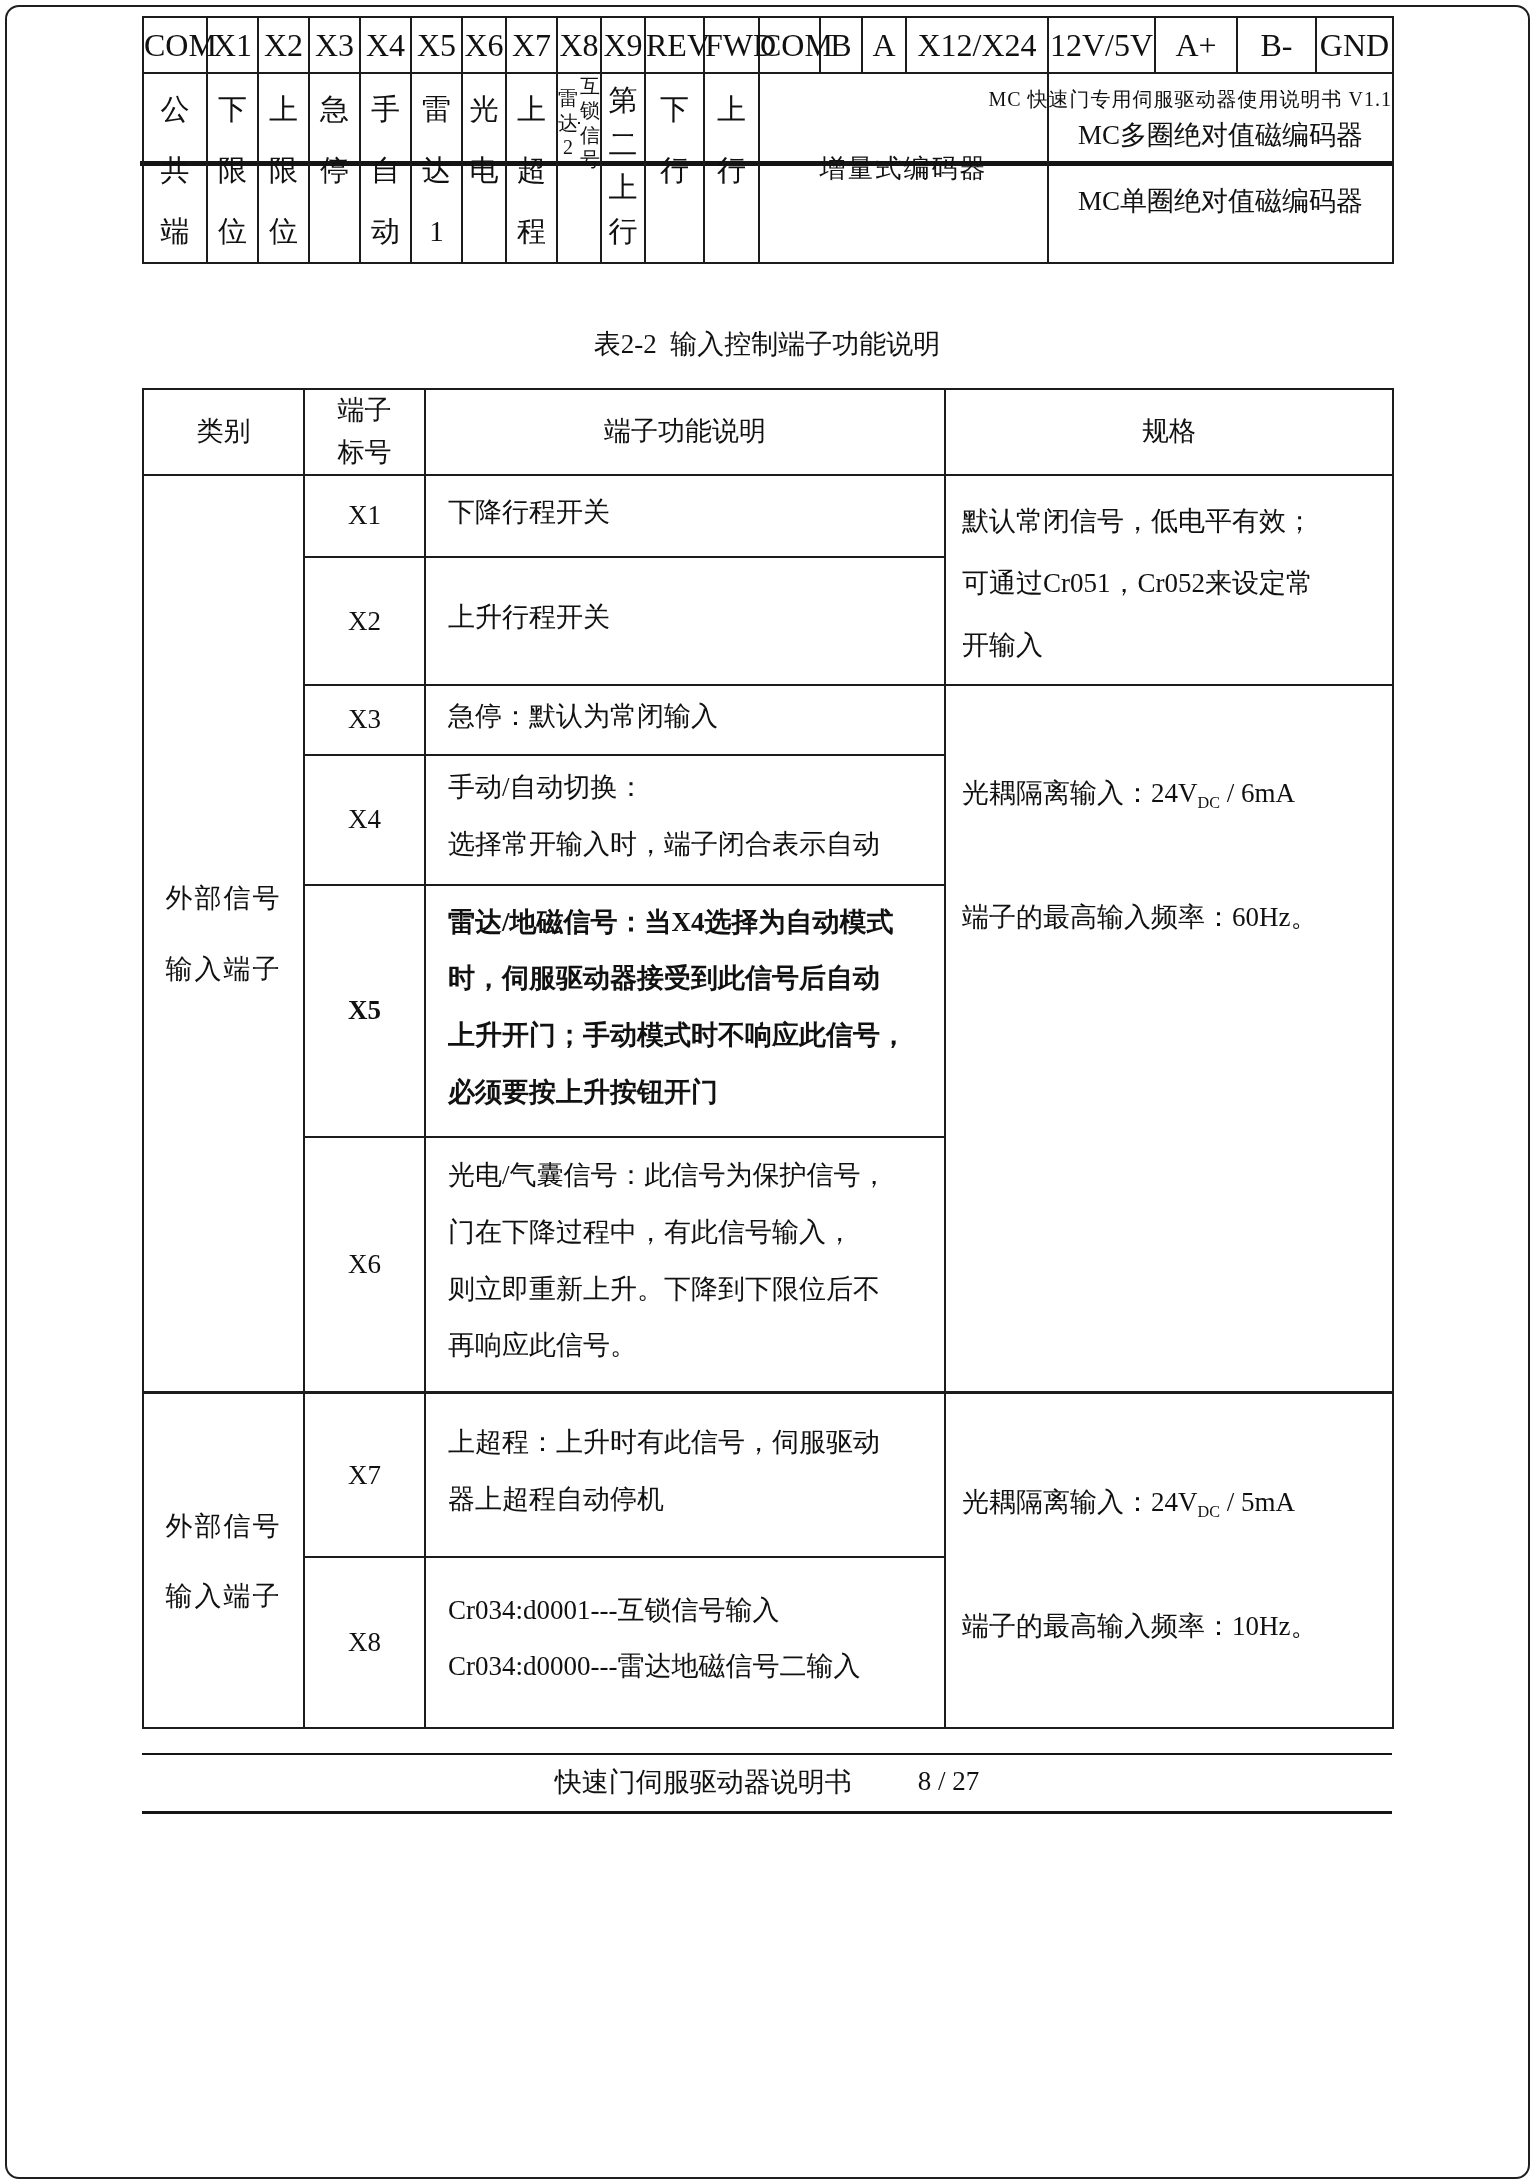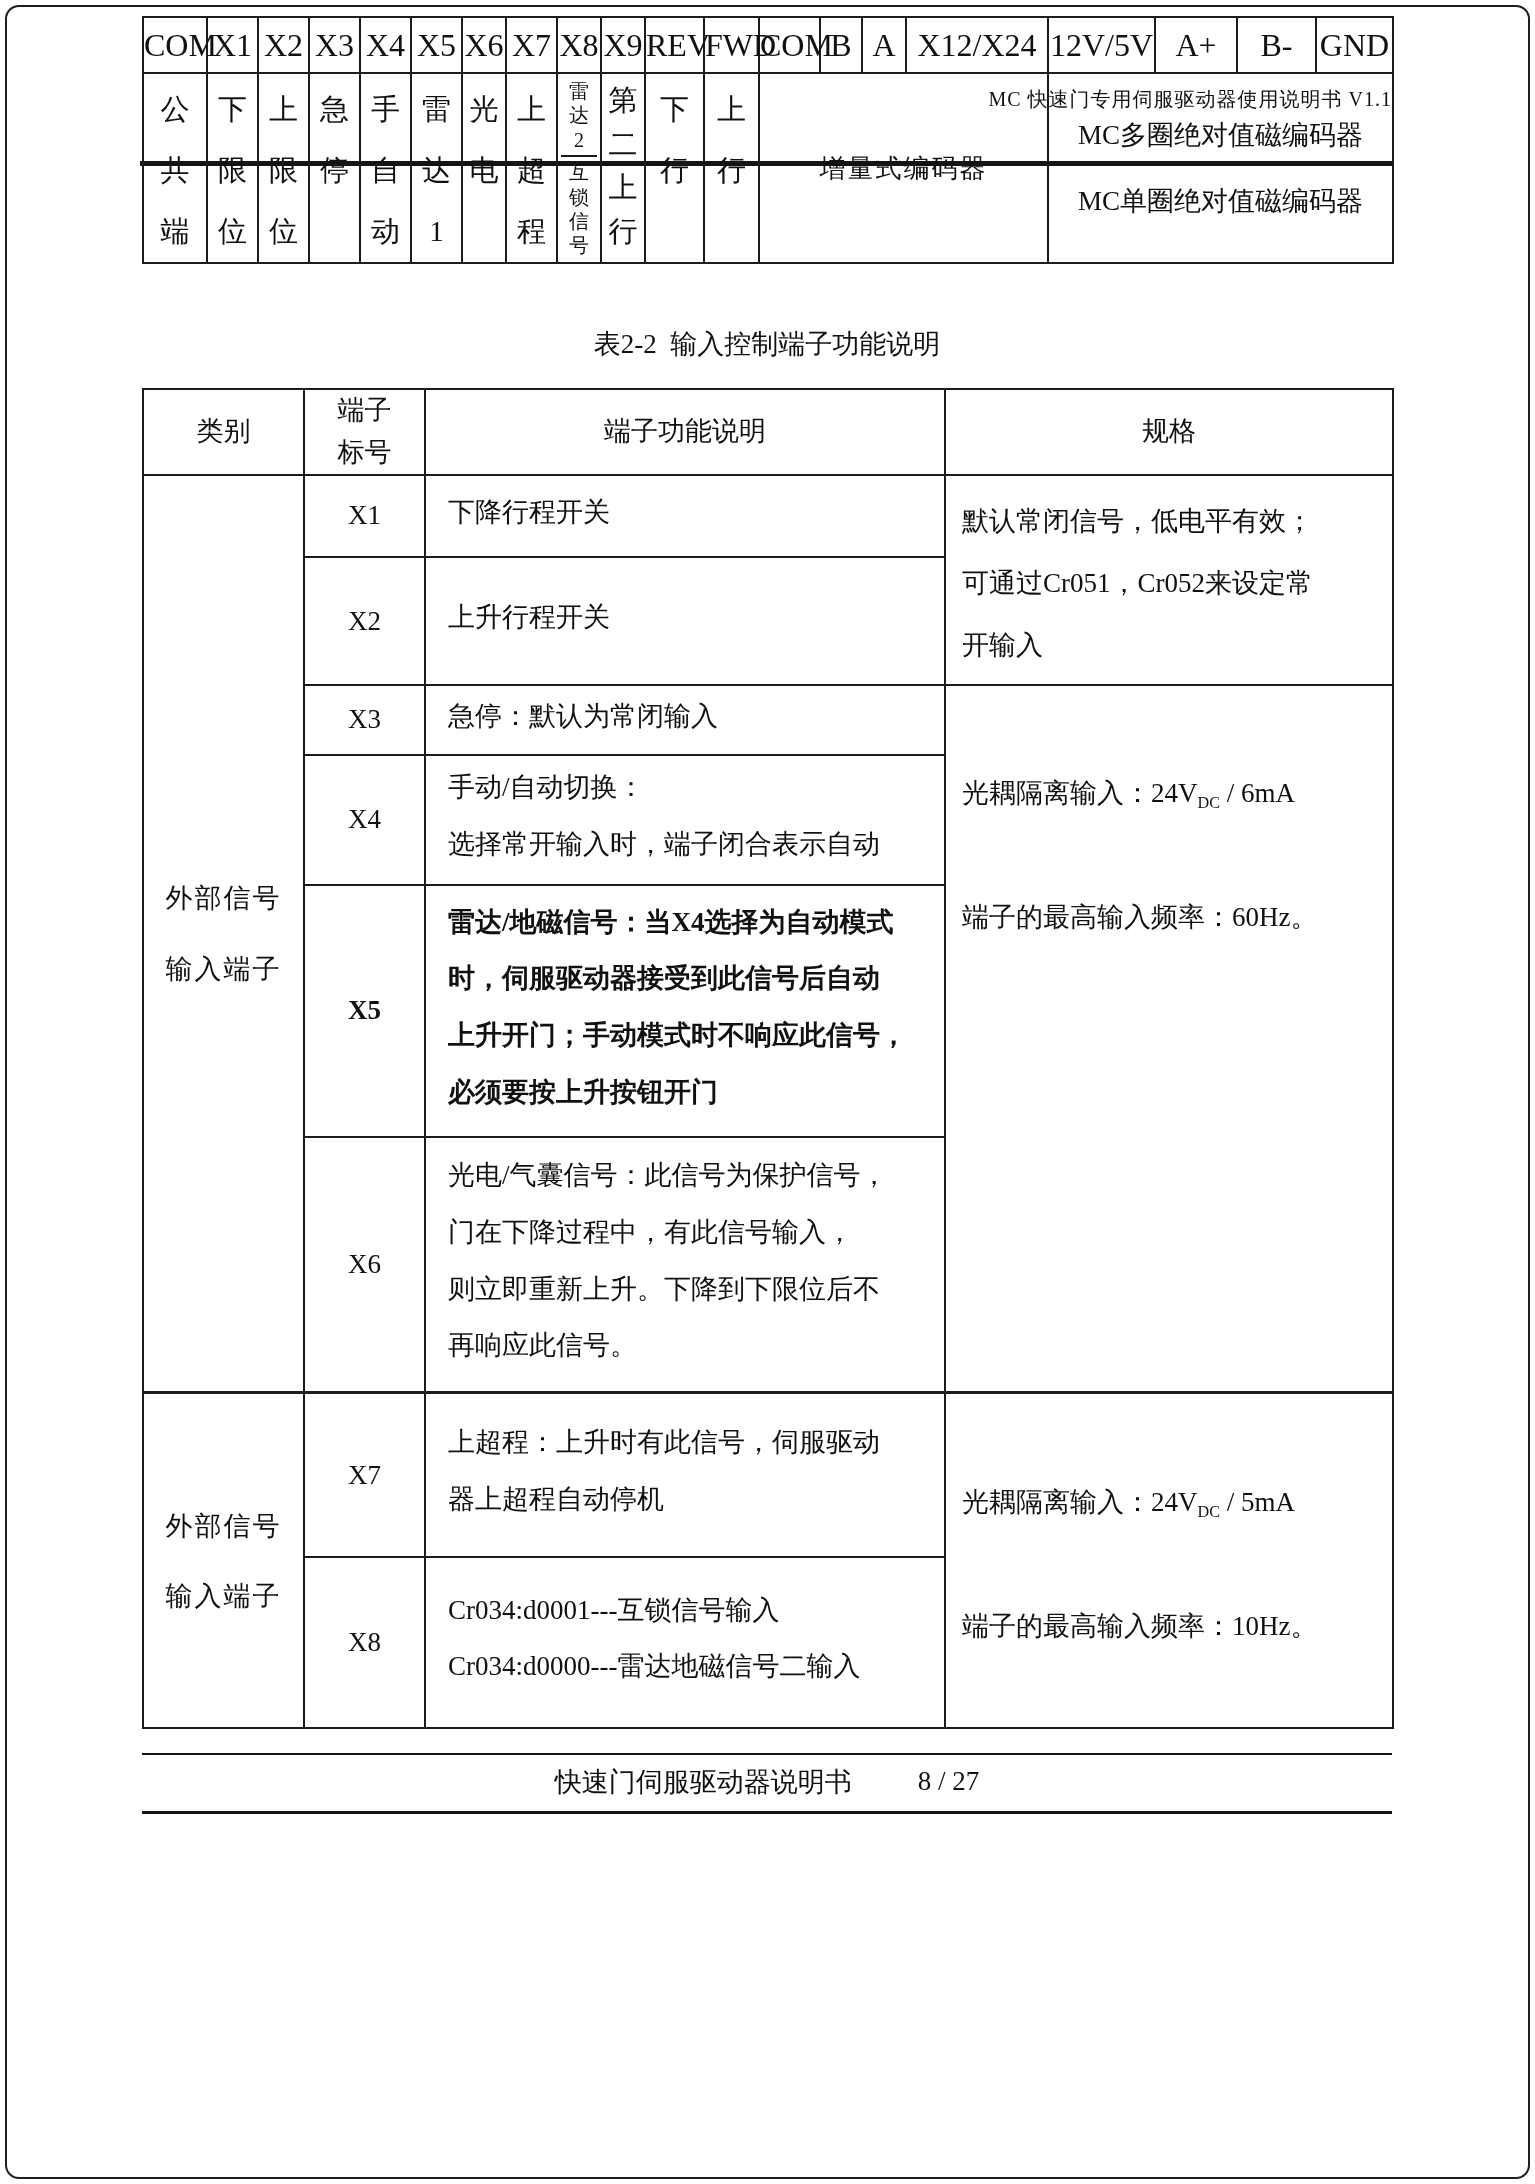--- a/index.html
+++ b/index.html
@@ -23,21 +23,21 @@
   td { border:2px solid #1c1c1c; padding:0; }
 
   
   .tstrip { margin-top:16px; }
   .tstrip td { text-align:center; vertical-align:middle; }
   .tstrip .hrow td { height:56px; font-size:32px; }
   .tstrip .brow td { height:190px; vertical-align:top; }
   .vtext { width:1.1em; margin:5px auto 0; font-size:29px; line-height:2.1;
     word-break:break-all; text-align:center; }
   .vt4 .vtext { line-height:1.5; }
-  .frac { display:flex; flex-direction:column; align-items:center; padding-top:5px; }
+  .frac { display:flex; flex-direction:row; align-items:center; }
   .frac .vsmall { width:1.2em; font-size:20px; line-height:1.22; word-break:break-all; text-align:center; }
   .frac .fdiv { width:36px; border-top:2px solid #1c1c1c; margin:3px 0; }
   .tstrip td.enc { vertical-align:middle; font-size:26px; letter-spacing:2px; }
   .tstrip td.absenc { vertical-align:middle; }
   .abs-line { font-size:27px; line-height:1.2; text-align:center; }
   .abs-line + .abs-line { margin-top:34px; }
 
   
   .tbl-caption { margin-top:62px; text-align:center; font-size:27px; white-space:pre; }
 

